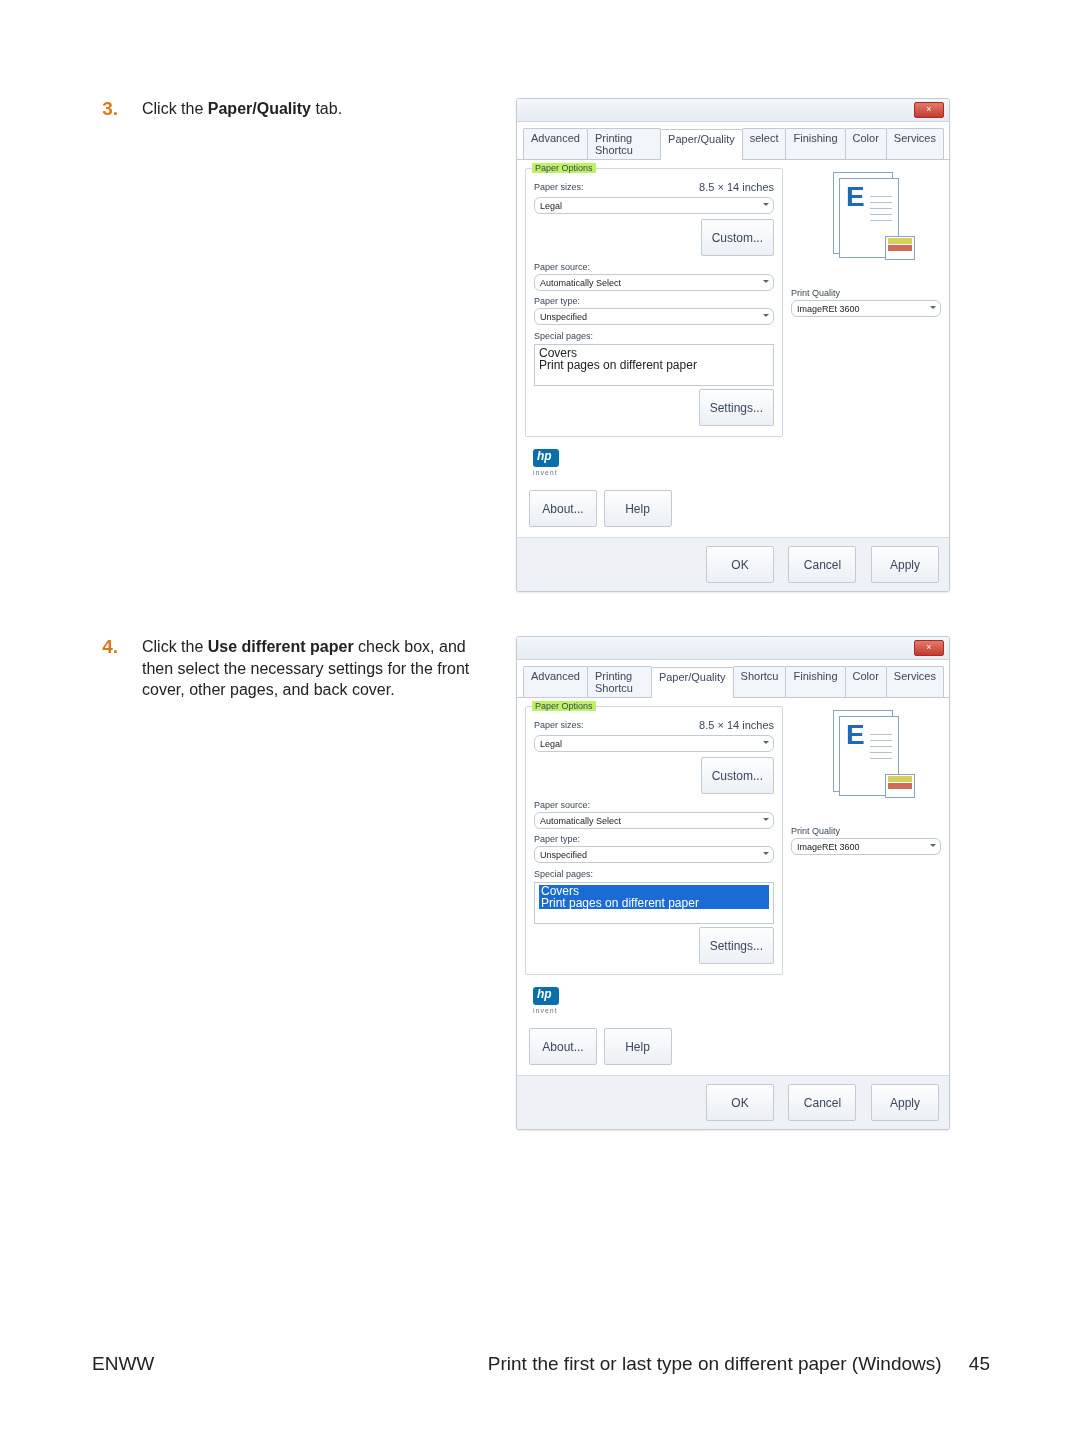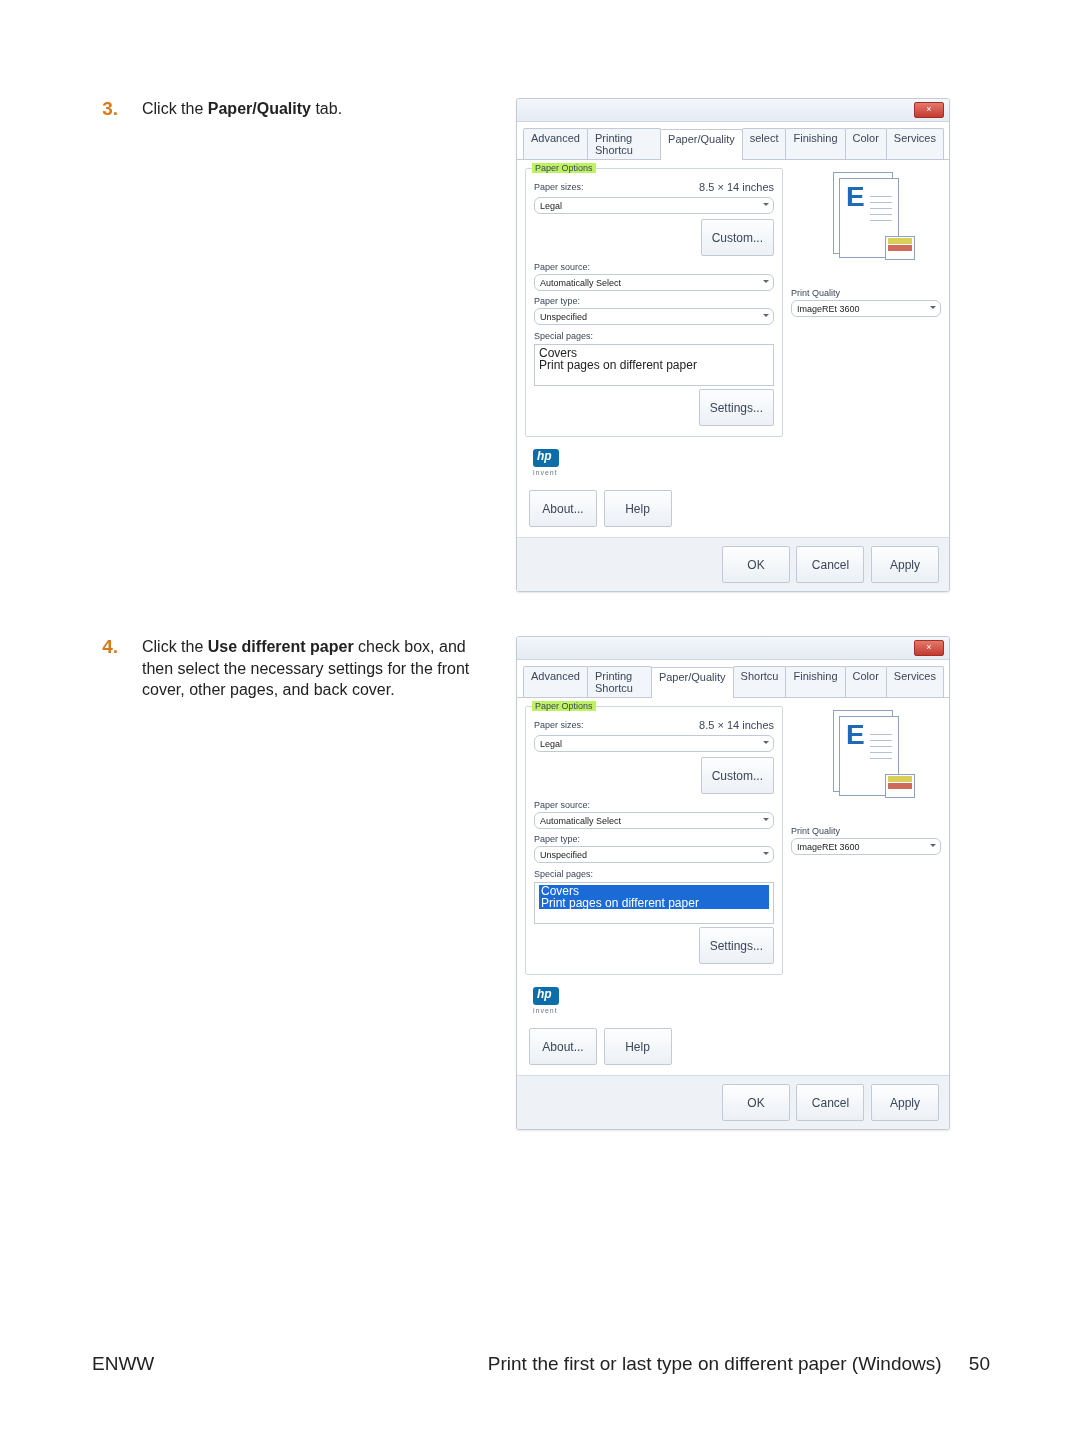--- a/index.html
+++ b/index.html
@@ -37,21 +37,21 @@
   .lines div{border-top:1px solid #b5c2d3;margin:5px 0}
   .mark{position:absolute;right:-4px;bottom:-2px;width:28px;height:22px;border:1px solid #8aa3bf;background:#fff}
   .mark .band{height:6px;background:#d9cf58;margin:1px 2px}
   .mark .band2{height:6px;background:#d06a5a;margin:1px 2px}
   .hp-logo{display:inline-block;width:26px;height:18px;background:#0a6eaa;border-radius:3px;position:relative;margin:4px 0 0 8px}
   .hp-logo::after{content:"hp";color:#fff;font-style:italic;font-weight:bold;font-size:12px;position:absolute;left:4px;top:0}
   .invent{font-size:7px;letter-spacing:1px;color:#6a7689;margin-left:8px}
   .btnbar{padding:6px 8px 10px;text-align:left}
   .btnbar .btn-s{margin-left:4px;min-width:46px;justify-content:center}
   .dlg-footer{background:#eef2f7;border-top:1px solid #d6dde6;padding:8px 10px;text-align:right}
-  .dlg-footer .btn-s{margin-left:4px;min-width:46px;justify-content:center}
+  .dlg-footer .btn-s{margin-left:12px;min-width:46px;justify-content:center}
   .pg-footer{position:absolute;left:92px;right:90px;bottom:62px;display:flex;justify-content:space-between;align-items:baseline;font-size:19px;color:#222}
   .pg-num{margin-left:22px}
 </style>
 </head>
 <body>
 
 <div class="page">
 
   <div class="step">
     <div class="step-num">3.</div>
@@ -212,17 +212,17 @@
           <span class="btn-s">Apply</span>
         </div>
       </div>
     </div>
   </div>
 
   <div class="pg-footer">
     <span>ENWW</span>
     <span>
       <span>Print the first or last type on different paper (Windows)</span>
-      <span class="pg-num">50</span>
+      <span class="pg-num">45</span>
     </span>
   </div>
 
 </div>
 
 </body></html>

